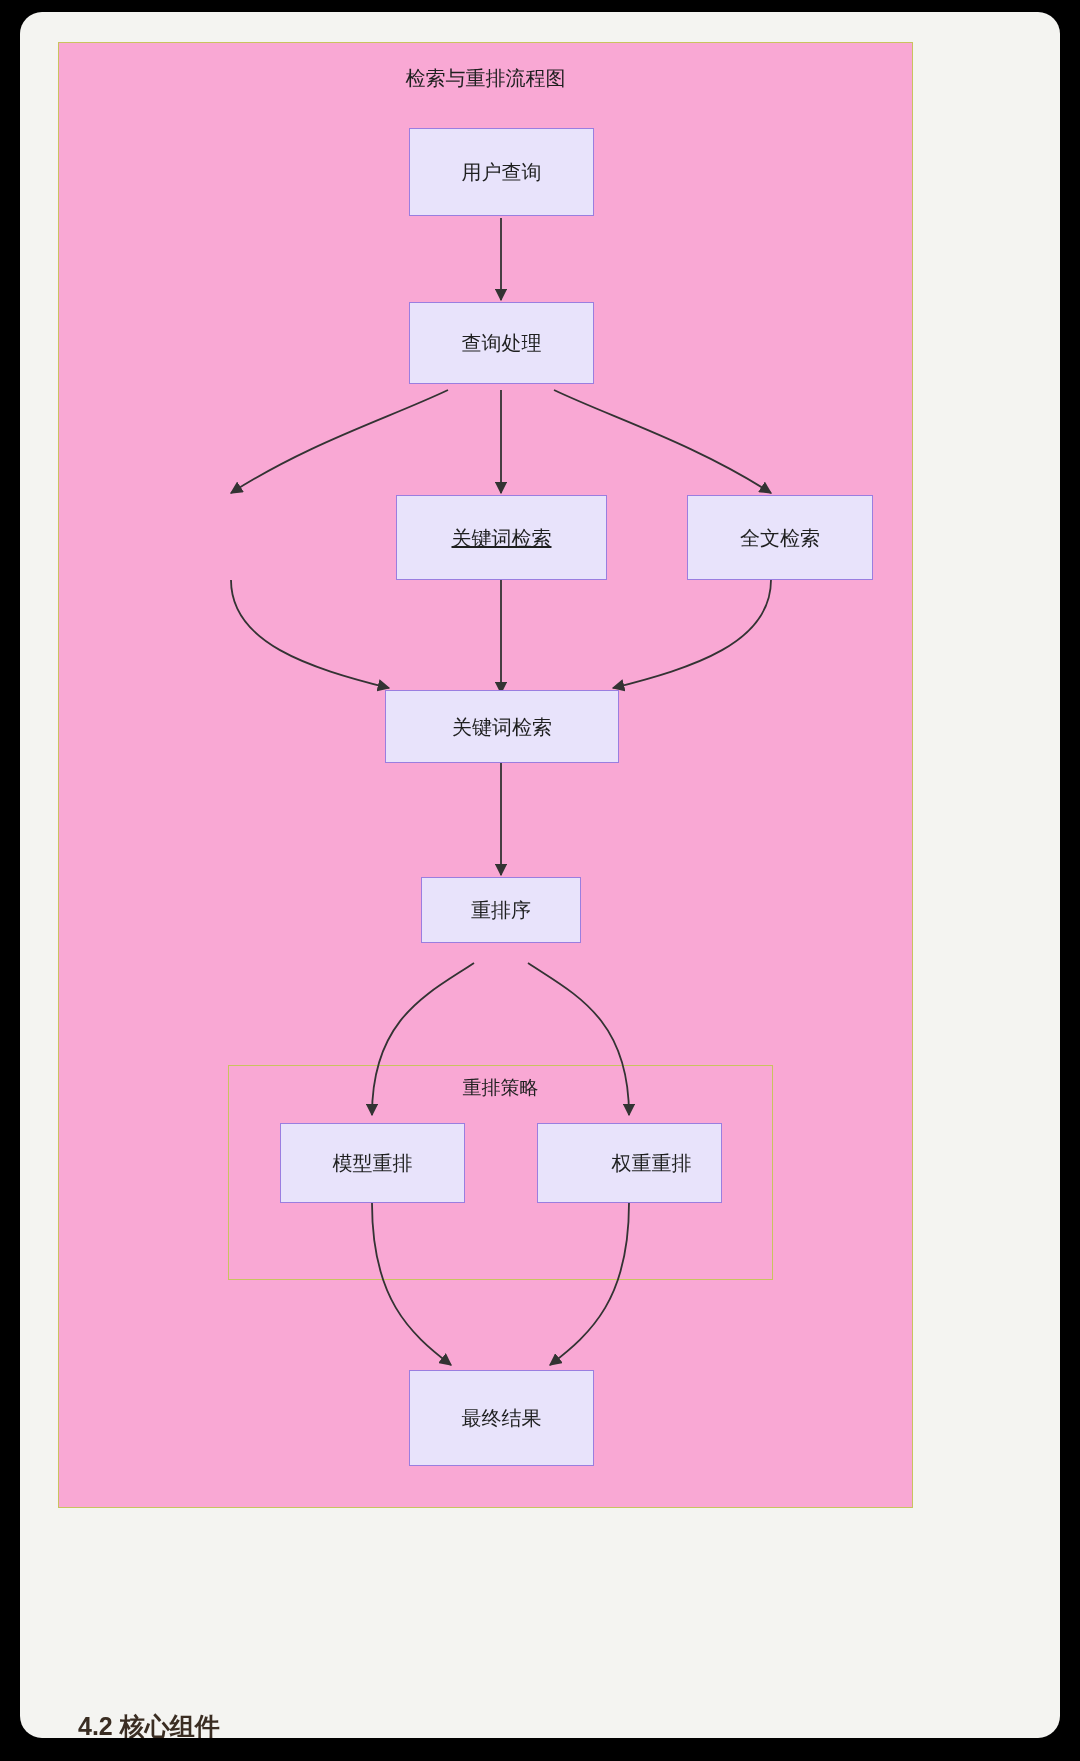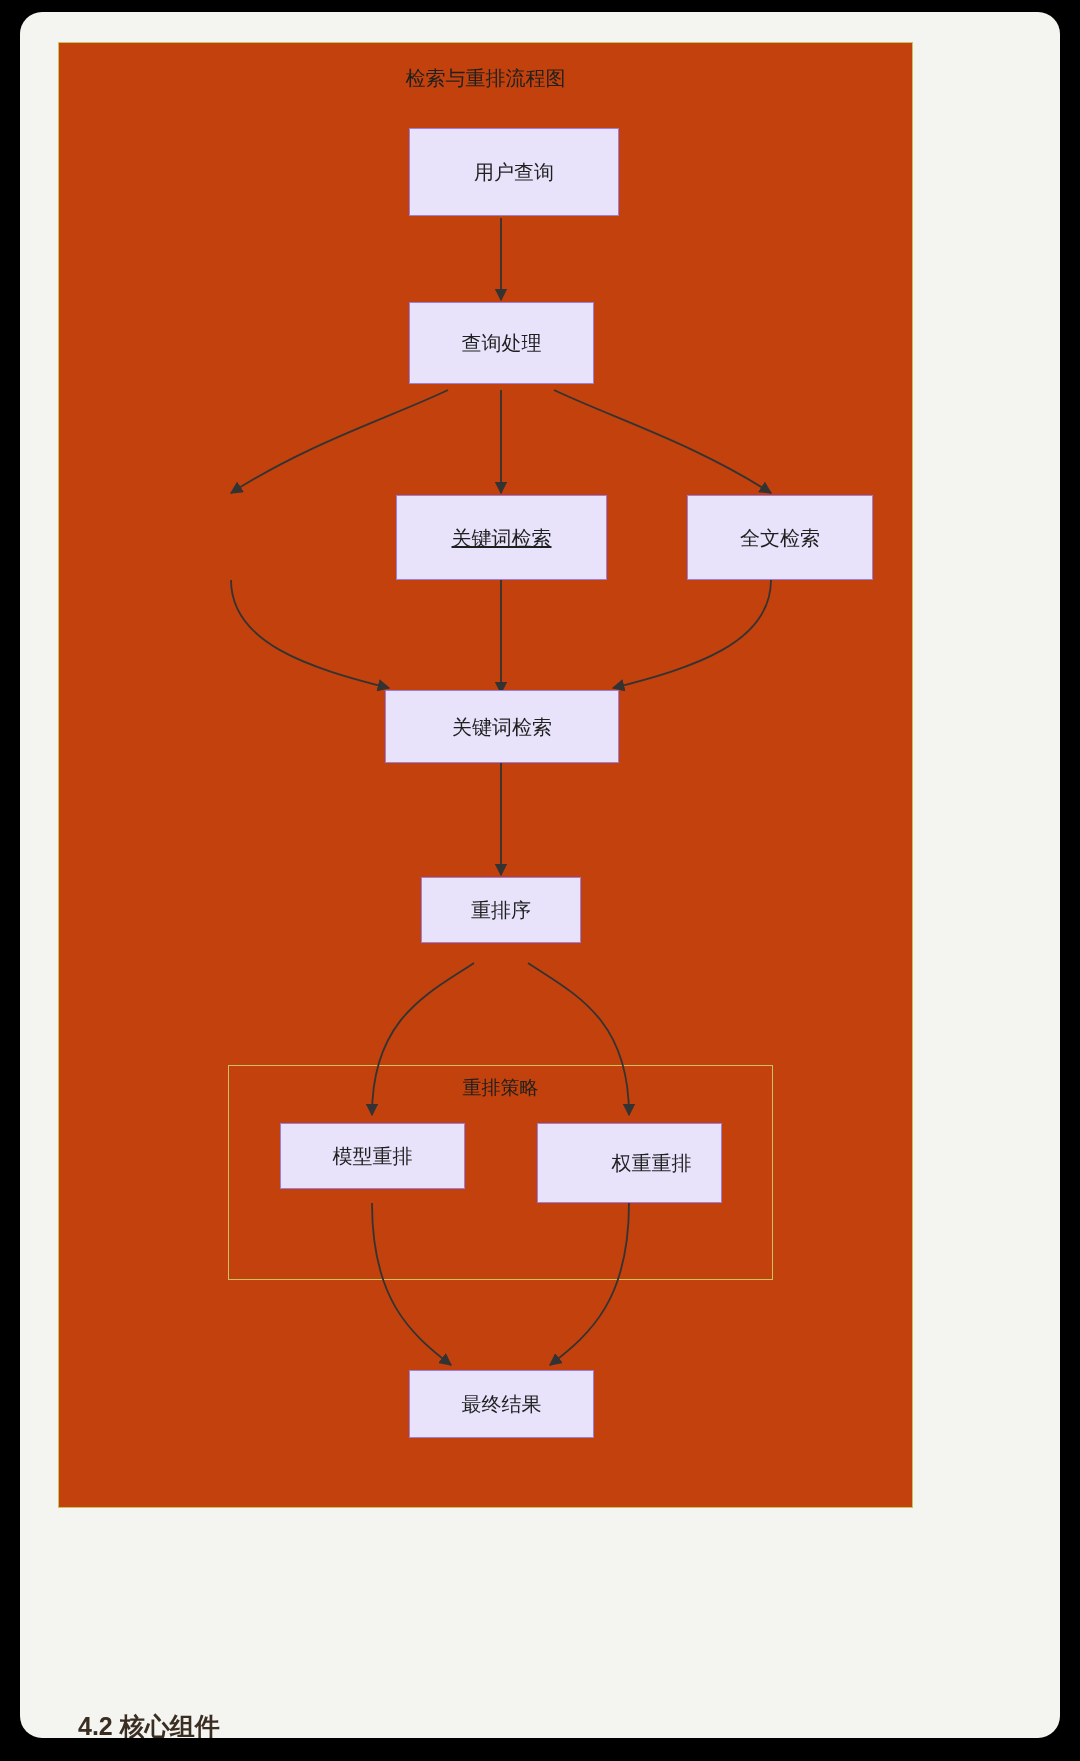--- a/index.html
+++ b/index.html
@@ -32,21 +32,21 @@
     box-sizing: border-box;
     overflow: hidden;
   }
   
   #diagram-frame {
     position: absolute;
     left: 38px;
     top: 30px;
     width: 855px;
     height: 1466px;
-    background: #c2410c;
+    background: #f9a8d4;
     border: 1.5px solid #c9c35f;
     box-sizing: border-box;
   }
   #diagram-title {
     position: absolute;
     left: 0;
     top: 22px;
     width: 100%;
     text-align: center;
     font-size: 20px;
@@ -147,21 +147,21 @@
           <path d="M 415,920 C 370,950 313,975 313,1072"></path>
 
           <path d="M 469,920 C 514,950 570,975 570,1072"></path>
 
           <path d="M 313,1160 C 313,1255 350,1290 392,1322"></path>
 
           <path d="M 570,1160 C 570,1255 533,1290 491,1322"></path>
         </g>
       </svg>
 
-      <div class="node" style="left:350px; top:85px; width:210px; height:88px;">
+      <div class="node" style="left:350px; top:85px; width:185px; height:88px;">
         <span>用户查询</span>
       </div>
 
       <div class="node" style="left:350px; top:259px; width:185px; height:82px;">
         <span>查询处理</span>
       </div>
 
 
       <div class="node" style="left:337px; top:452px; width:211px; height:85px;text-decoration:underline;">
         <span>关键词检索</span>
@@ -172,29 +172,29 @@
       </div>
 
       <div class="node" style="left:326px; top:647px; width:234px; height:73px;">
         <span>关键词检索</span>
       </div>
 
       <div class="node" style="left:362px; top:834px; width:160px; height:66px;justify-content:center;">
         <span>重排序</span>
       </div>
 
-      <div class="node" style="left:221px; top:1080px; width:185px; height:66px;">
+      <div class="node" style="left:221px; top:1080px; width:185px; height:80px;">
         <span>模型重排</span>
       </div>
 
       <div class="node" style="left:478px; top:1080px; width:185px; height:80px;padding-left:44px;">
         <span>权重重排</span>
       </div>
 
-      <div class="node" style="left:350px; top:1327px; width:185px; height:68px;">
+      <div class="node" style="left:350px; top:1327px; width:185px; height:96px;">
         <span>最终结果</span>
       </div>
 
     </div>
 
     <div id="trailing-heading">4.2 核心组件</div>
 
   </div>
 
   <div id="bottom-bar"></div>

